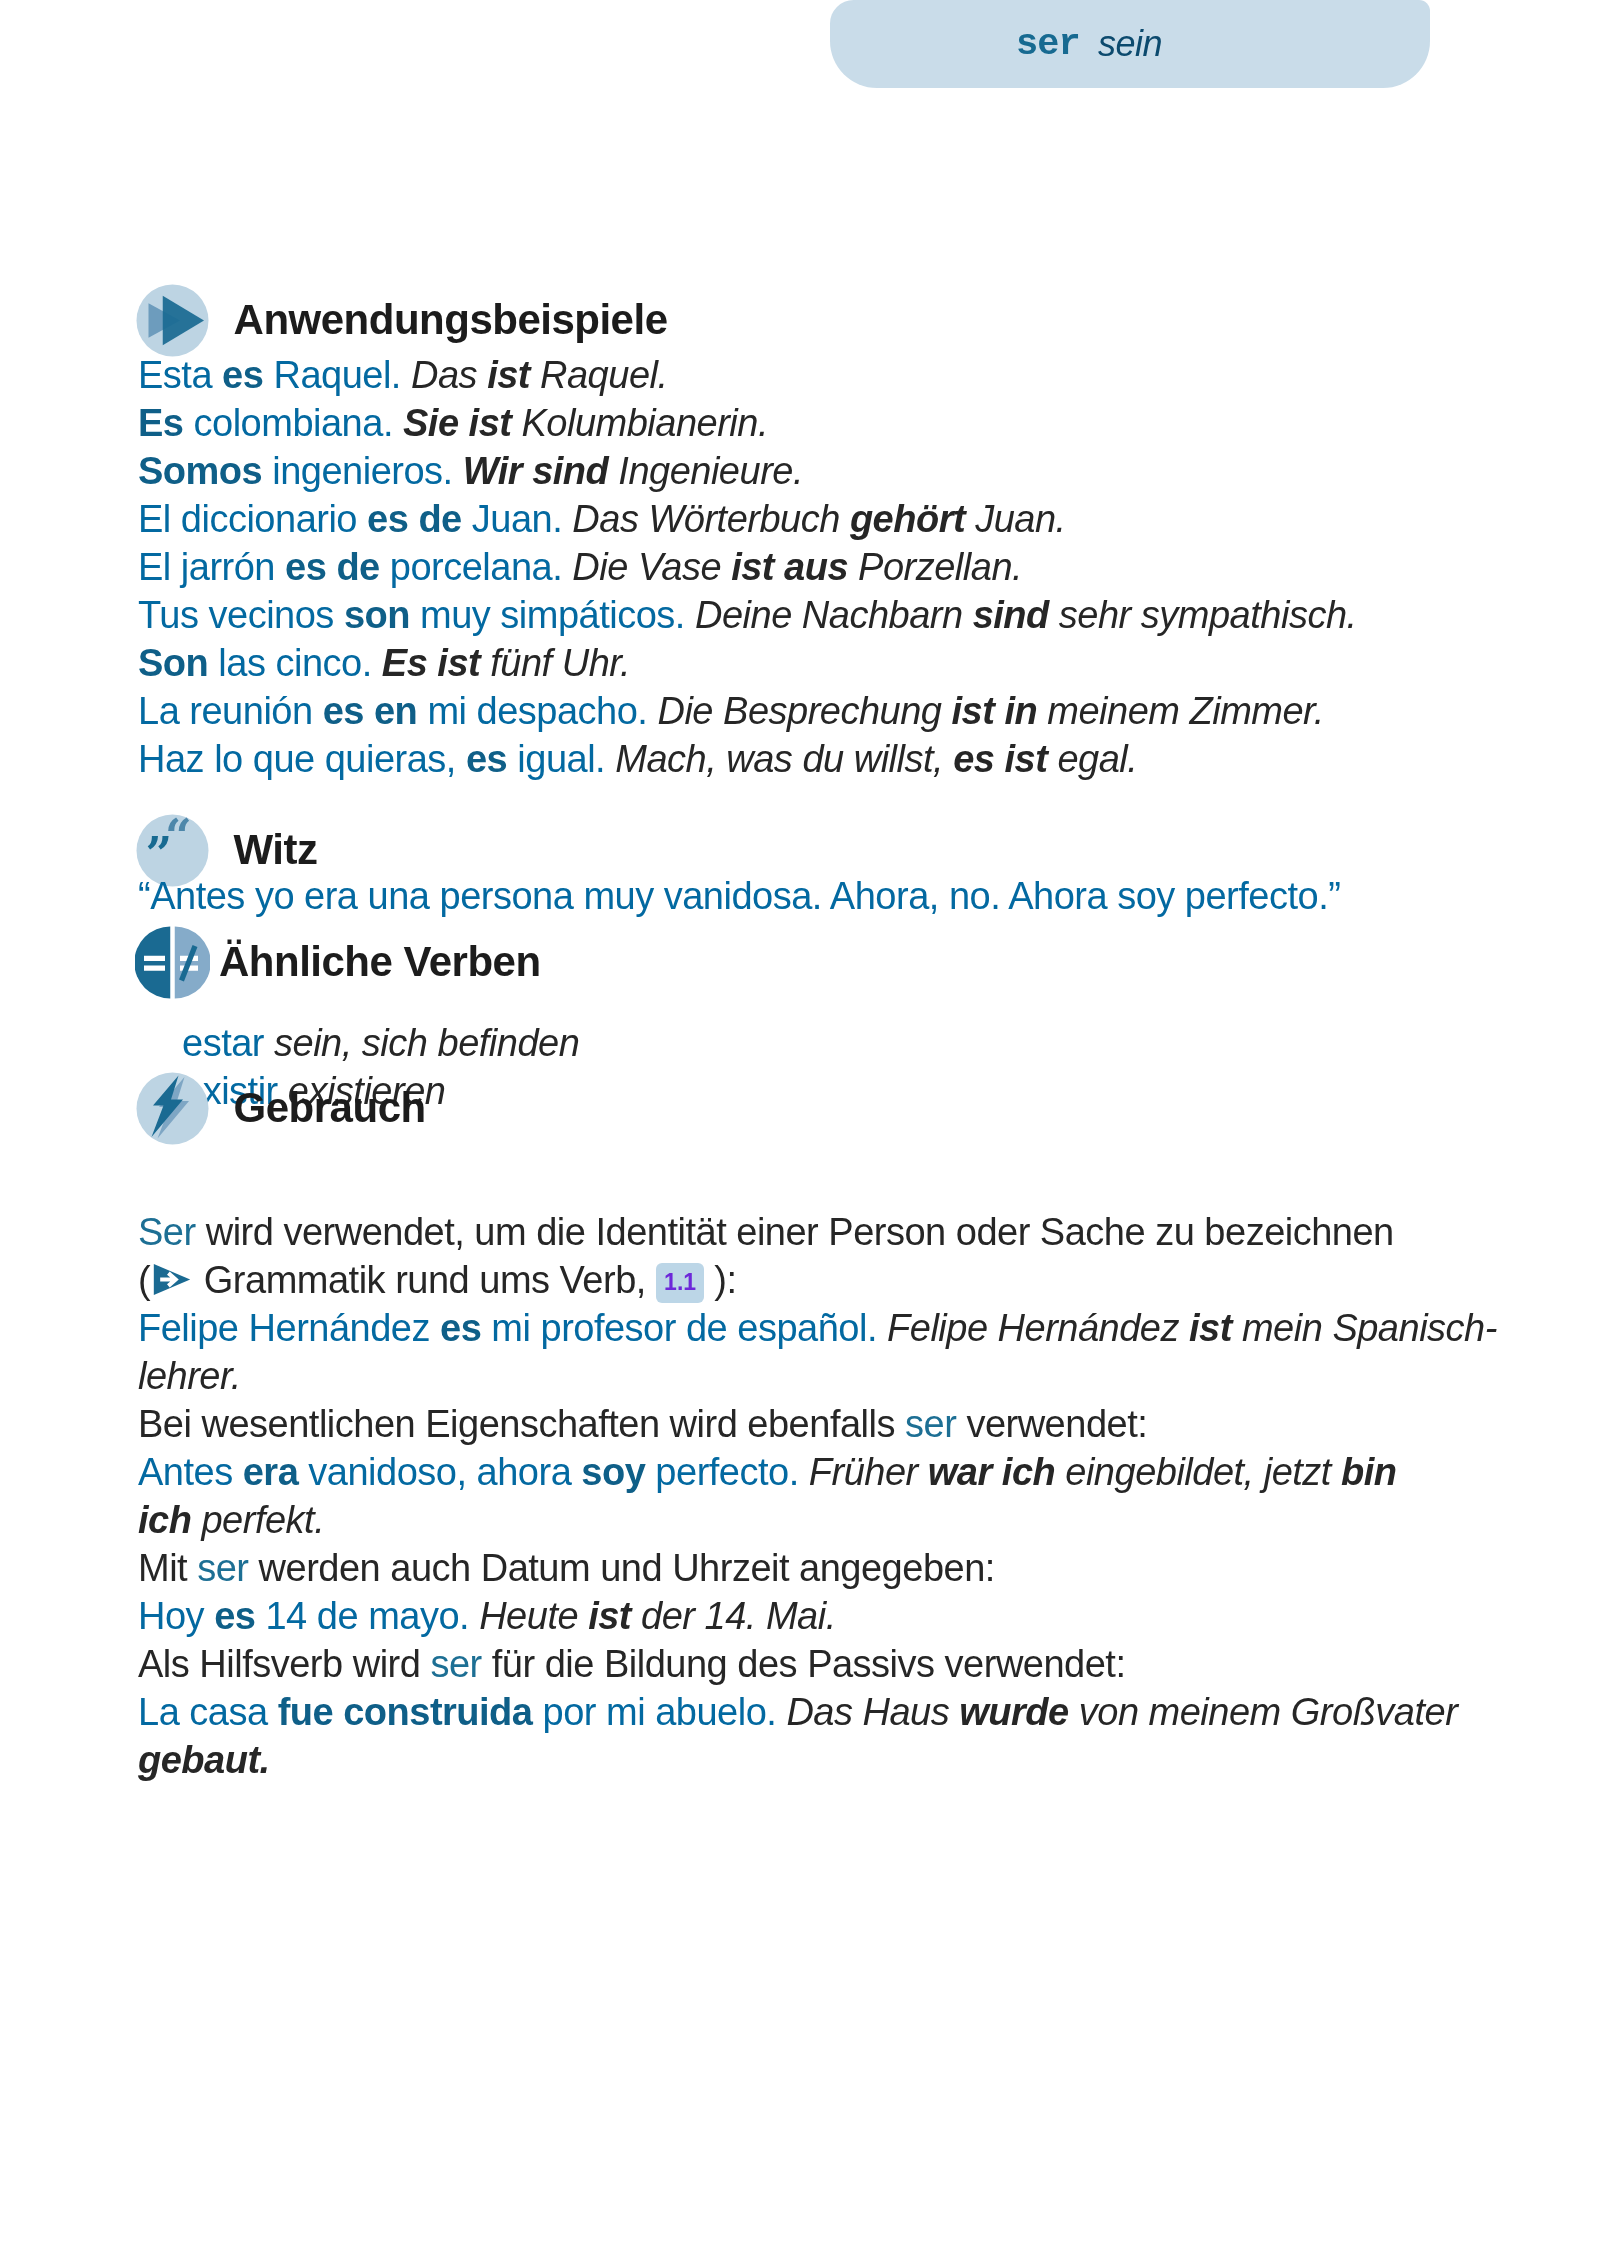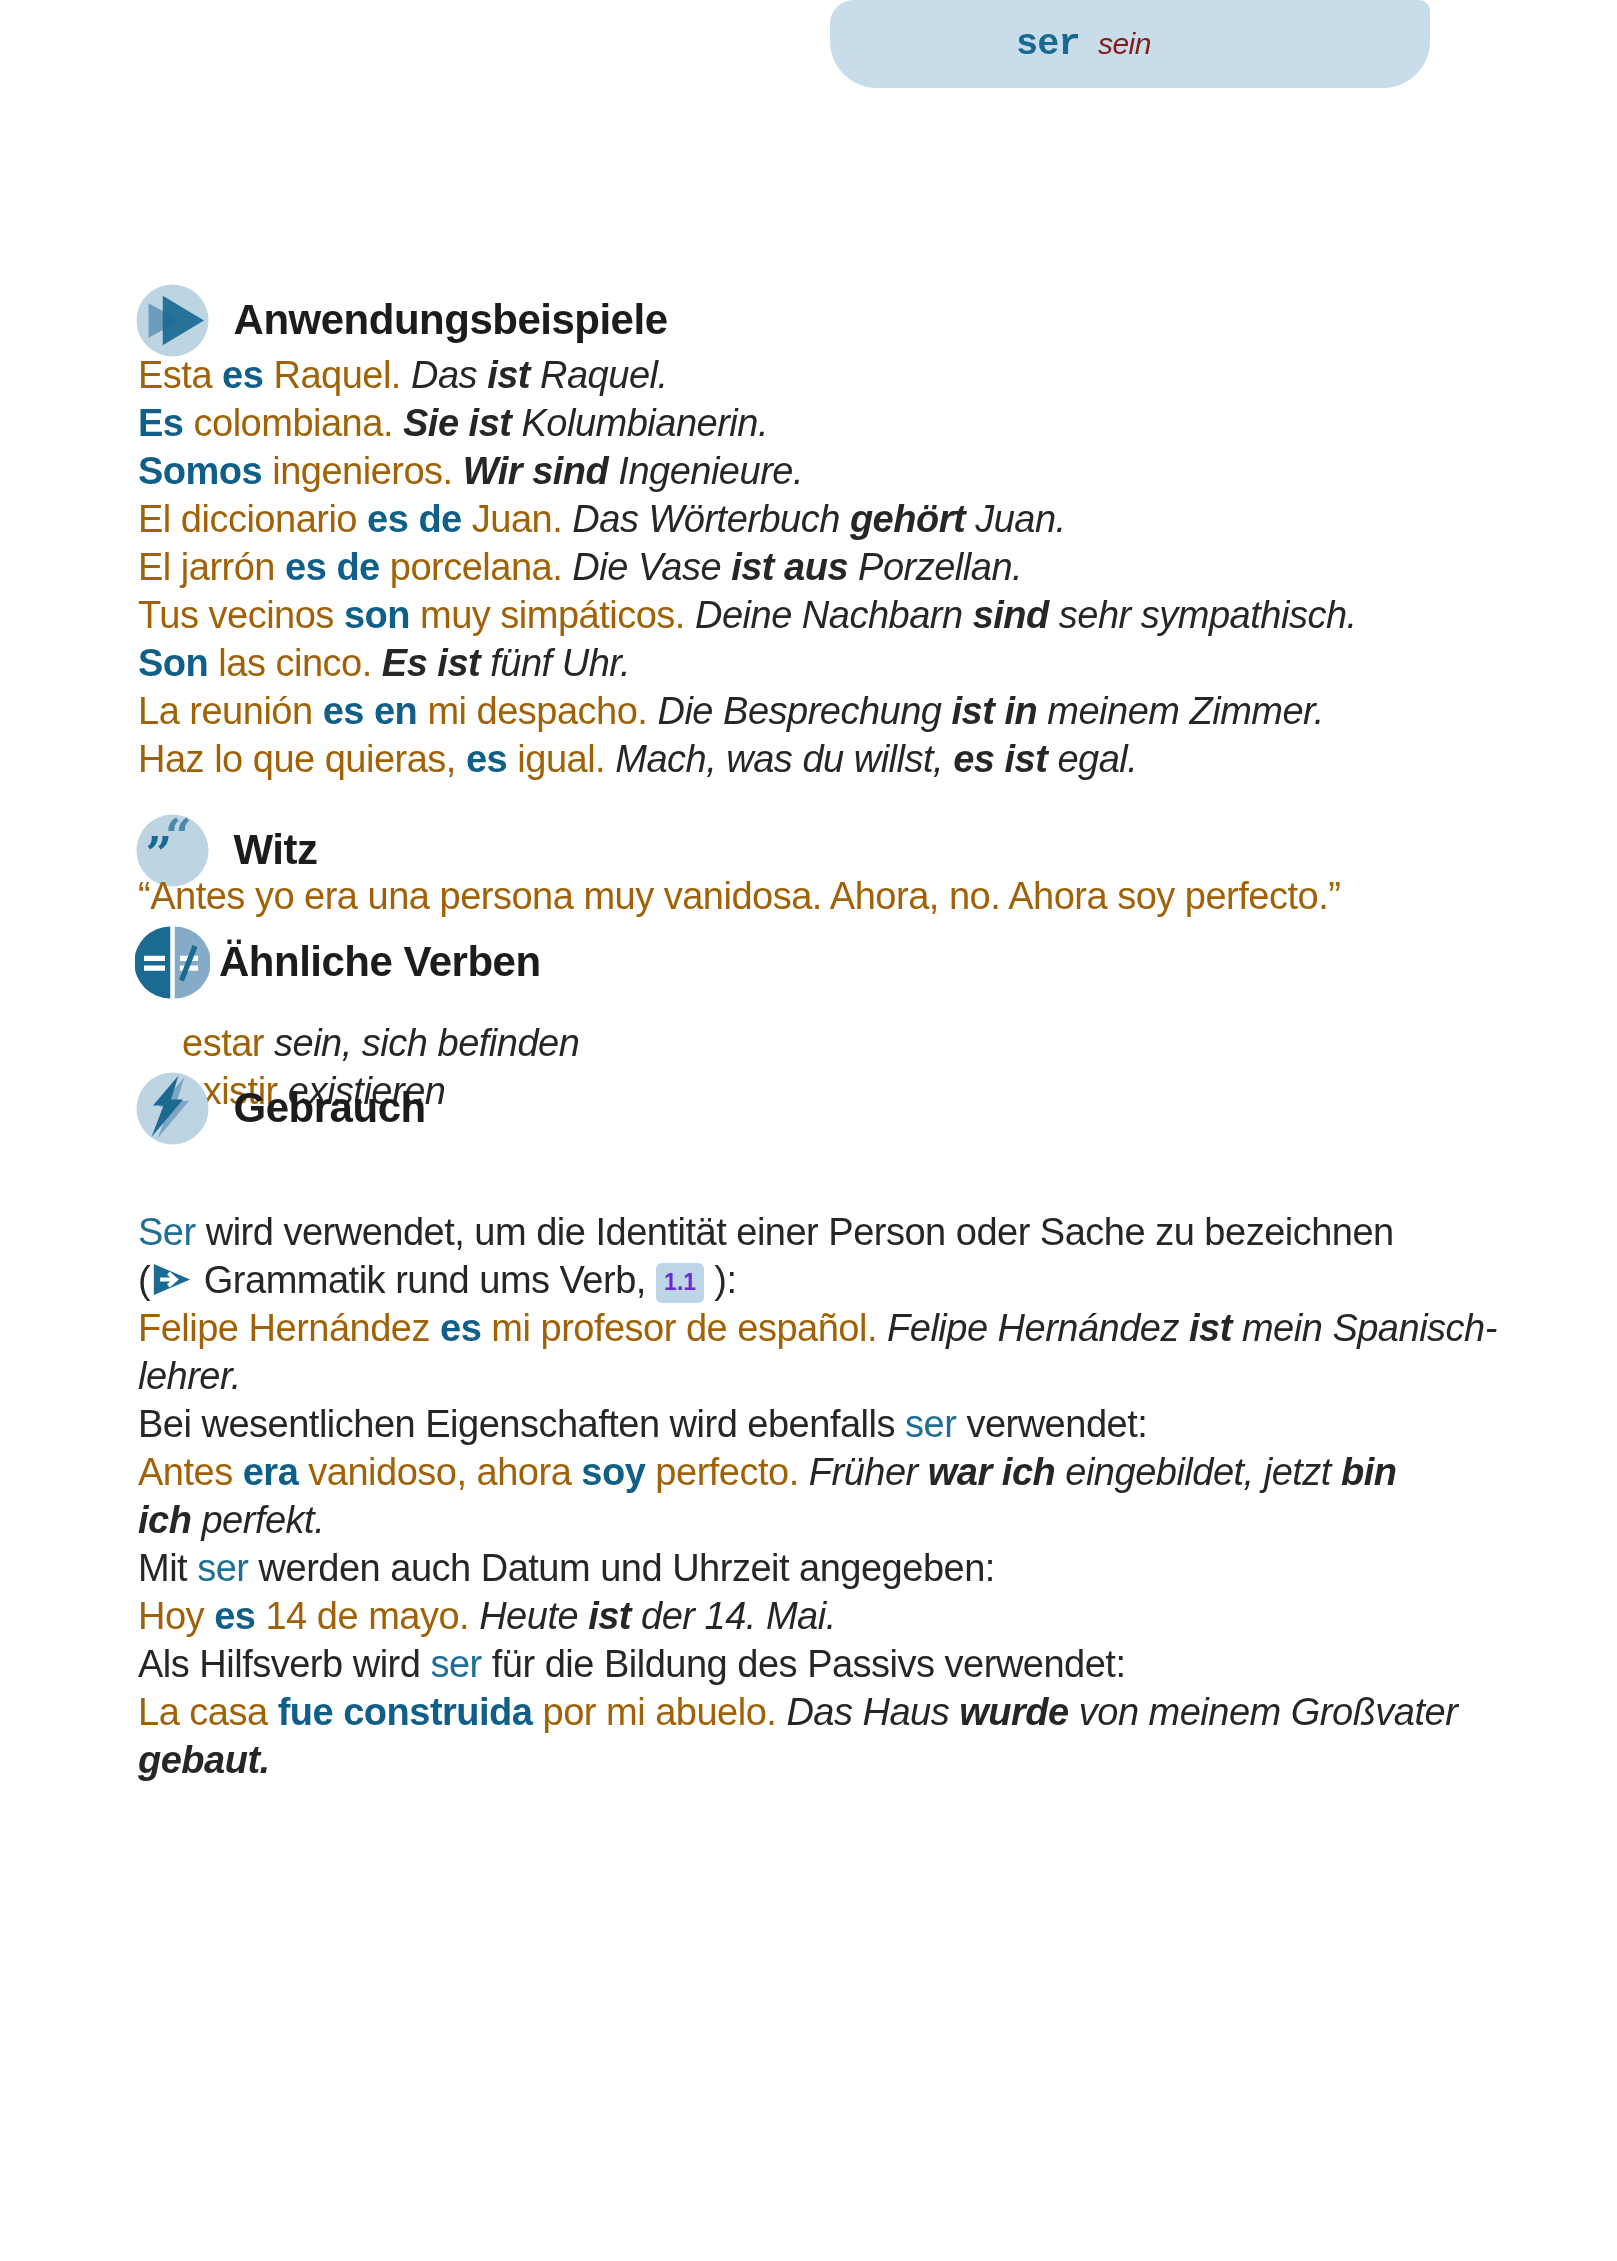--- a/index.html
+++ b/index.html
@@ -17,39 +17,39 @@
     background:#c9dce9;
     border-radius:23.6px 11px 47px 47px;
     display:flex;align-items:center;
     padding-left:186px;box-sizing:border-box;gap:18px;
   }
   .tab-word{
     font-family:"Liberation Mono", monospace;
     font-weight:bold;font-size:37px;color:#176a91;letter-spacing:-0.9px;
   }
   .tab-translation{
-    font-style:italic;font-size:30px;color:#7f1d1d;letter-spacing:-0.5px;
+    font-style:italic;font-size:36px;color:#0c4a6e;letter-spacing:-0.5px;
   }
   
   .section-header{
     position:absolute;left:135px;
     display:flex;align-items:center;gap:23.6px;height:76px;
   }
   .section-header .icon{width:75px;height:75px;display:block;flex:0 0 auto;}
   .section-title{
     margin:0;font-size:42px;font-weight:bold;color:#1c1c1c;letter-spacing:-0.5px;
     white-space:nowrap;
   }
   
   .section-lines{
     position:absolute;left:138px;width:1382px;
     font-size:38px;line-height:48px;letter-spacing:-0.5px;
   }
   .text-line{white-space:nowrap;}
-  .r-es  {color:#a16207;}
+  .r-es  {color:#0369a1;}
   .r-esb {color:#0f5f88;font-weight:bold;}
   .r-de  {color:#262626;font-style:italic;text-align:center;}
   .r-deb {color:#262626;font-style:italic;font-weight:bold;}
   .r-txt {color:#262626;}
   .r-blue{color:#1d6f94;}
   .r-badge{
     display:inline-block;background:#bcd6e7;color:#6d28d9;
     font-weight:bold;font-size:23px;line-height:36px;
     border-radius:6px;padding:0.9px 8.2px 2.7px 8.2px;
     vertical-align:2.7px;letter-spacing:0;

